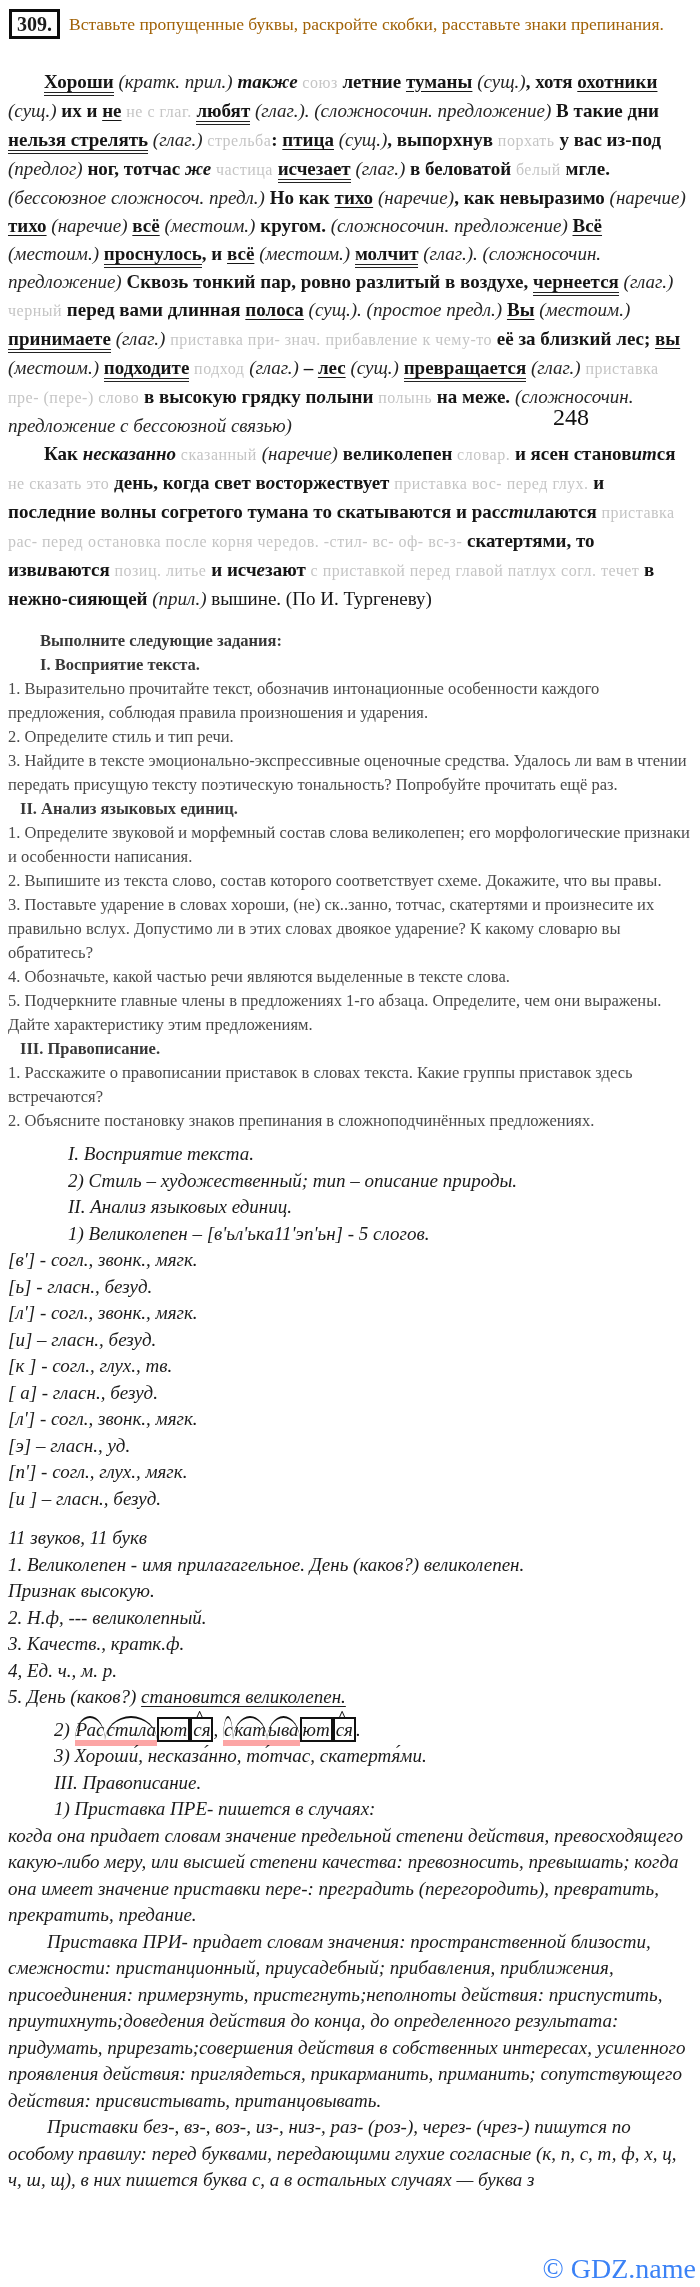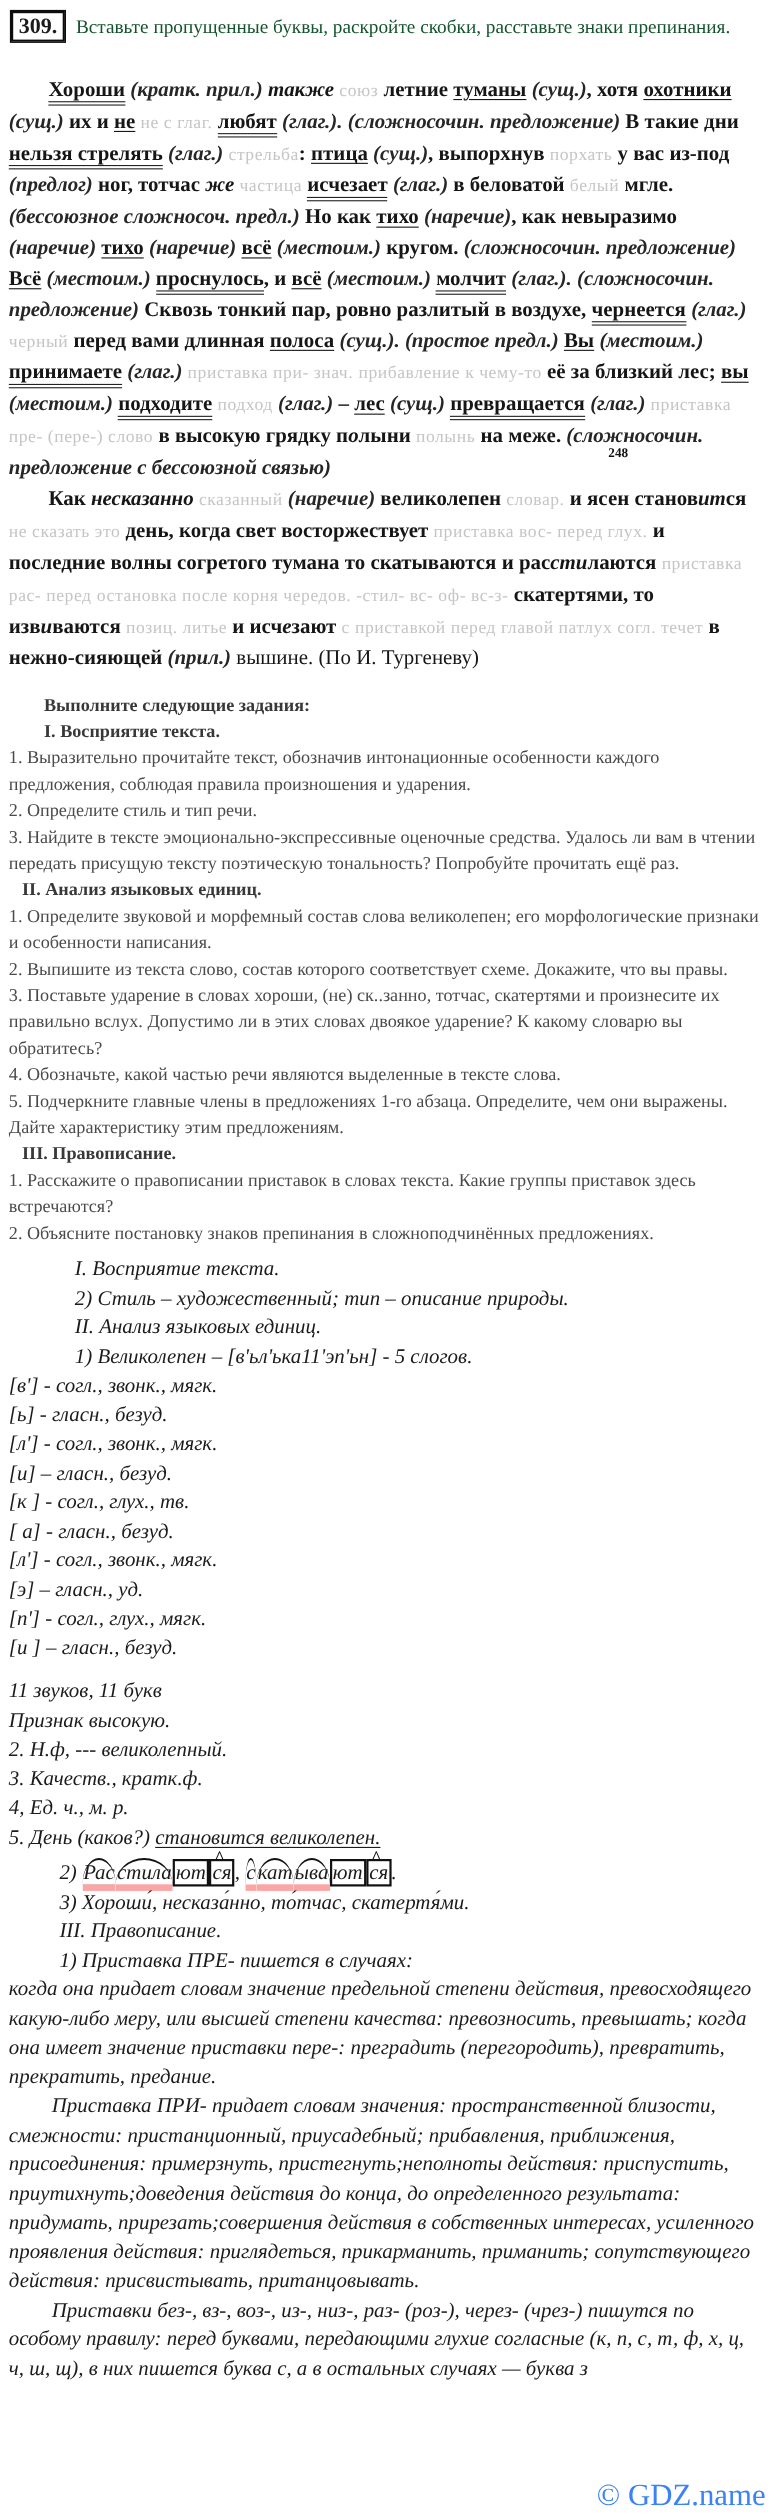--- a/index.html
+++ b/index.html
@@ -2,27 +2,27 @@
 <html><head>
 <meta charset="utf-8">
 <style>
   html,body{margin:0;padding:0;background:#ffffff;}
   #page{position:relative;width:700px;height:2287px;background:#fff;overflow:hidden;
         font-family:"Liberation Serif",serif;color:#1b1b1b;}
   
   .header{display:flex;align-items:flex-start;gap:10px;margin:10px 10px 0 10px;}
   .exnum{border:2.5px solid #0d0d0d;outline:1px solid #0d0d0d;outline-offset:0px;
          font-weight:bold;font-size:20px;line-height:24px;padding:0 5px;flex:0 0 auto;}
-  .instr{color:#14532d;font-size:17.5px;line-height:22px;padding-top:3px;}
+  .instr{color:#a16207;font-size:17.5px;line-height:22px;padding-top:3px;}
   
   .passage{margin:30px 6px 0 8px;font-size:19px;line-height:28px;font-weight:bold;color:#161616;}
   .passage p{margin:0;text-indent:36px;}
   .seg-n{}
   .seg-r{font-weight:normal;}
-  .seg-i{font-style:italic;font-weight:bold;color:#262626;}
+  .seg-i{font-style:italic;font-weight:normal;color:#262626;}
   .seg-bi{font-style:italic;font-weight:bold;}
   .seg-us{text-decoration:underline;text-underline-offset:3px;}
   .seg-up{border-bottom:4px double #222;}
   .seg-f{color:#c5c5c5;filter:blur(0.7px);font-weight:normal;font-size:16px;letter-spacing:.5px;}
   .seg-u{text-decoration:underline;text-underline-offset:3px;}
   
   .seg-arc{border-top:2px solid #111;border-bottom:6px solid #fca5a5;
            border-radius:55% 55% 0 0/90% 90% 0 0;padding:1px 1px 0;}
   .seg-box{border:2px solid #111;padding:0 1px;}
   .seg-pst{border:2px solid #111;padding:0 1px;position:relative;}
@@ -33,21 +33,21 @@
   .tasks .h{font-weight:bold;color:#383838;margin-left:12px;}
   .ind3{padding-left:20px;}
   
   .answers{margin:8px 6px 0 8px;font-style:italic;font-size:19px;line-height:26.5px;color:#1b1b1b;}
   .ind{padding-left:60px;}
   .ind2{padding-left:46px;}
   .ti{text-indent:39px;}
   .gap{height:13px;}
   .morph{padding-top:6px;}
   
-  .pagenum{position:absolute;left:553px;top:404px;font-weight:bold;font-size:12px;color:#111;}
+  .pagenum{position:absolute;left:553px;top:404px;font-weight:normal;font-size:24px;color:#111;}
   .watermark{position:absolute;right:4px;bottom:2px;font-size:28px;color:#3b82f6;}
 </style>
 </head>
 <body>
 
 <div id="page">
 
   <div class="header">
     <span class="exnum">309.</span>
     <span class="instr">Вставьте пропущенные буквы, раскройте скобки, расставьте знаки препинания.</span>
@@ -85,20 +85,21 @@
       <div class="p">[л'] - согл., звонк., мягк.</div>
       <div class="p">[и] – гласн., безуд.</div>
       <div class="p">[к ] -  согл., глух., тв.</div>
       <div class="p">[ а] - гласн., безуд.</div>
       <div class="p">[л'] -  согл., звонк., мягк.</div>
       <div class="p">[э] – гласн., уд.</div>
       <div class="p">[п'] - согл., глух., мягк.</div>
       <div class="p">[и ] – гласн., безуд.</div>
       <div class="gap"></div>
       <div class="p">11 звуков, 11 букв</div>
+      <div class="p">1. Великолепен -  имя прилагагельное. День (каков?) великолепен.</div>
       <div class="p">Признак высокую.</div>
       <div class="p">2. Н.ф, --- великолепный.</div>
       <div class="p">3. Качеств., кратк.ф.</div>
       <div class="p">4, Ед. ч., м. р.</div>
       <div class="p"><span class="seg-n">5. День (каков?) </span><span class="seg-u">становится великолепен.</span></div>
       <div class="ind2 morph"><span class="seg-n">2) </span><span class="seg-arc">Рас</span><span class="seg-arc">стила</span><span class="seg-box">ют</span><span class="seg-pst">ся</span><span class="seg-n">, </span><span class="seg-arc">с</span><span class="seg-arc">кат</span><span class="seg-arc">ыва</span><span class="seg-box">ют</span><span class="seg-pst">ся</span><span class="seg-n">.</span></div>
       <div class="ind2">3) Хороши́, несказа́нно, то́тчас, скатертя́ми.</div>
       <div class="ind2">III. Правописание.</div>
       <div class="ind2">1) Приставка ПРЕ- пишется в случаях:</div>
       <div class="p">когда она придает словам значение предельной степени действия, превосходящего какую-либо меру, или высшей степени качества: превозносить, превышать; когда она имеет значение приставки пере-: преградить (перегородить), превратить, прекратить, предание.</div>

